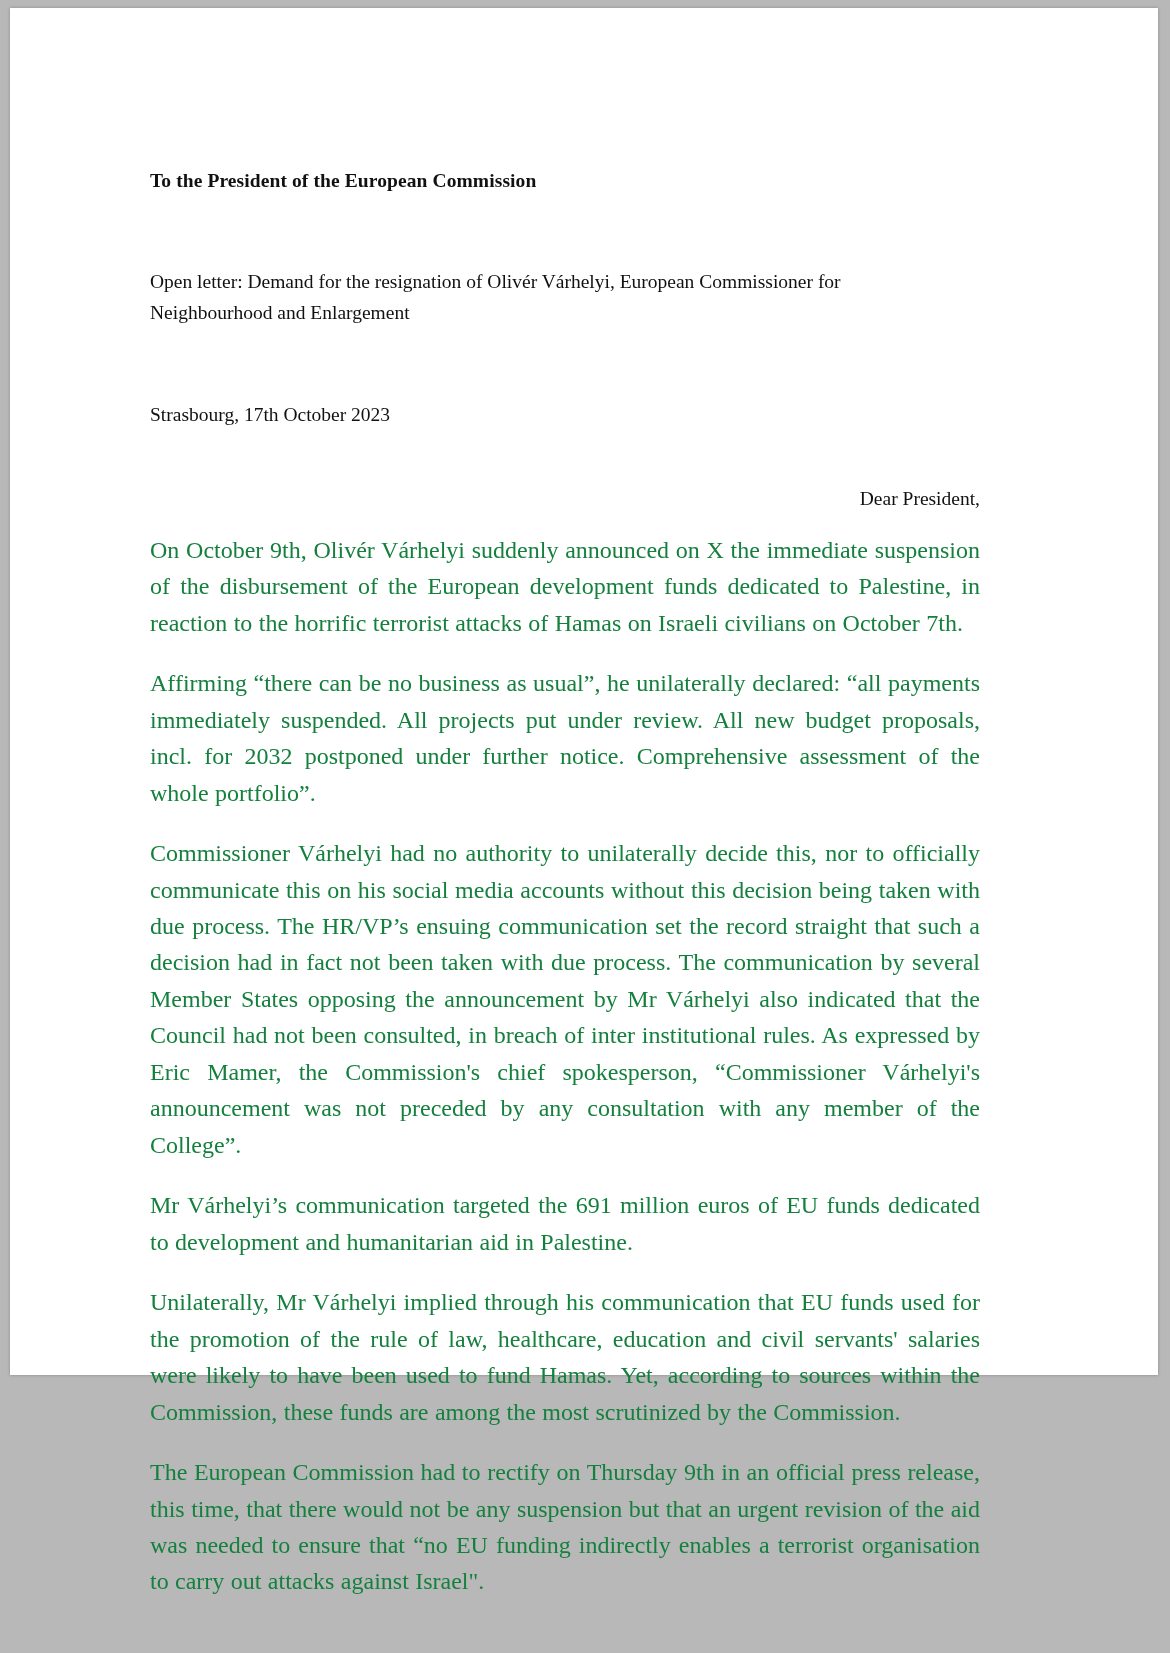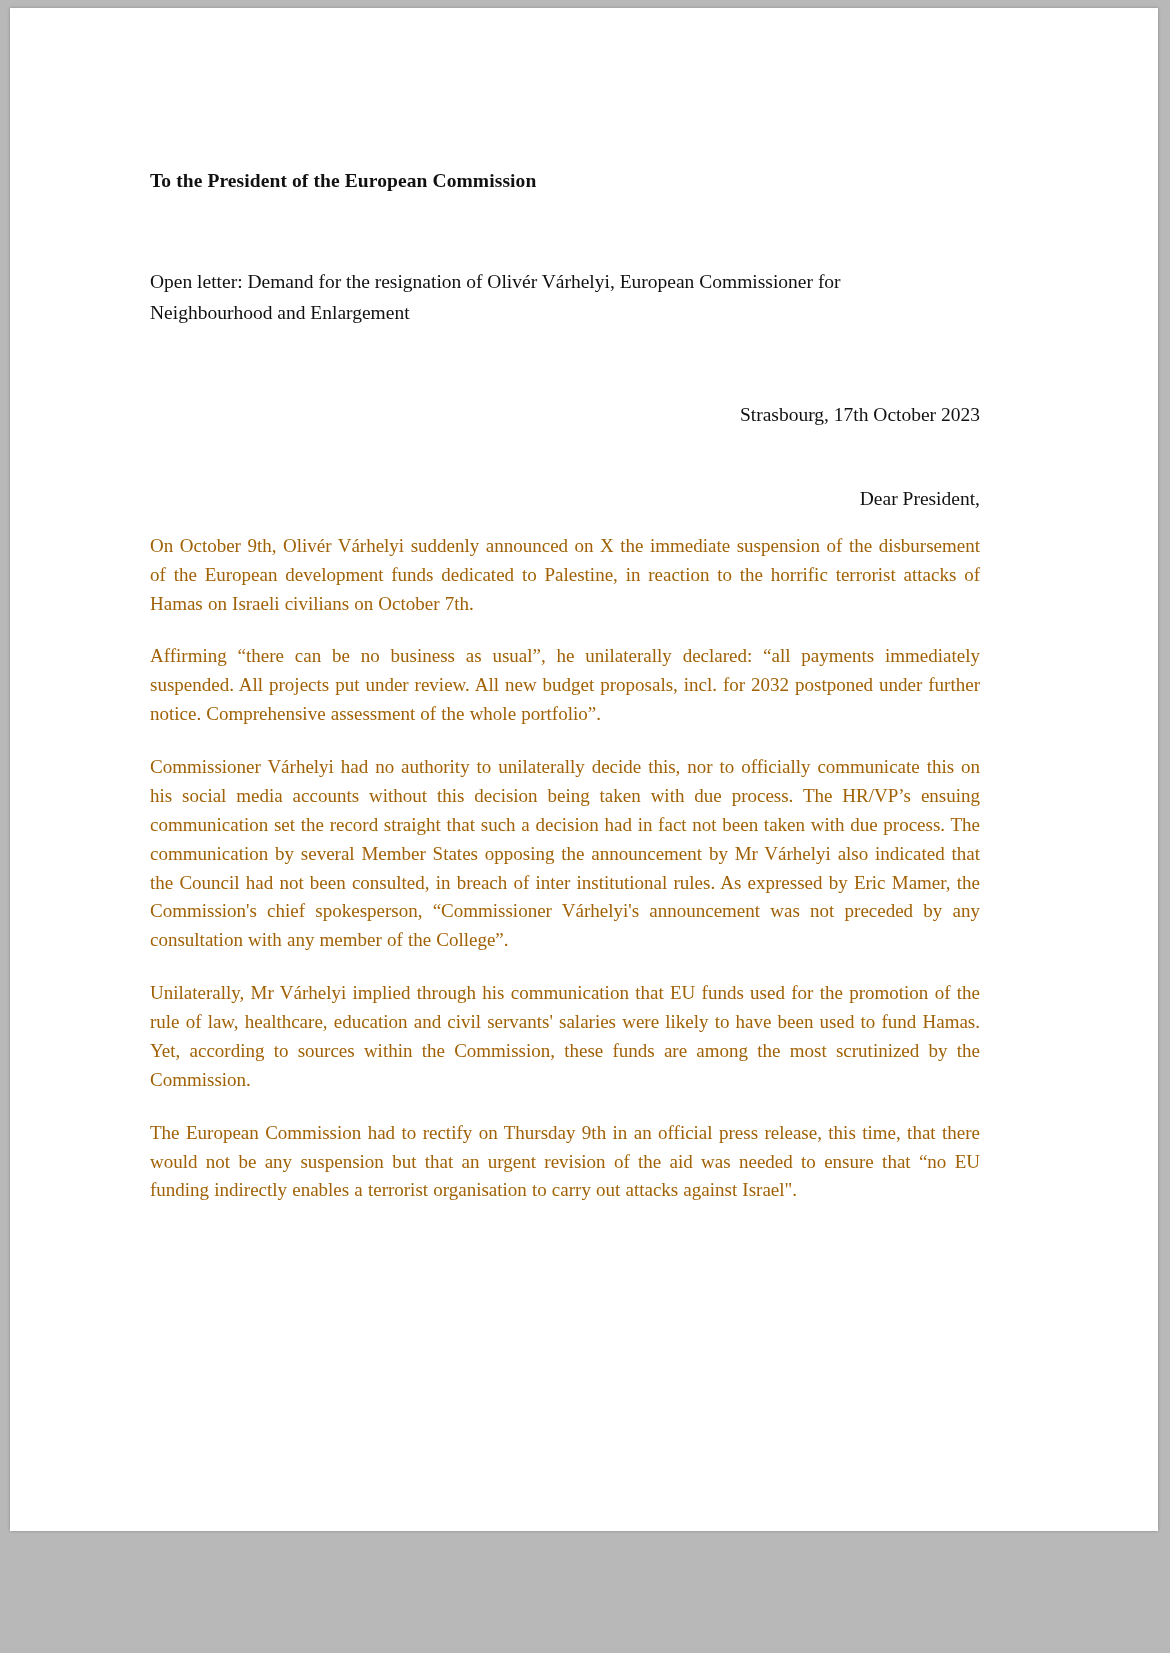--- a/index.html
+++ b/index.html
@@ -11,21 +11,21 @@
     width: 1170px;
     height: 1653px;
     overflow: hidden;
     font-family: "Liberation Serif", serif;
   }
   .page {
     position: absolute;
     left: 10px;
     top: 8px;
     width: 1148px;
-    height: 1523px;
+    height: 1367px;
     background: #ffffff;
     box-shadow: 0 0 3px rgba(0,0,0,0.25);
   }
   .content {
     position: absolute;
     left: 140px;
     top: 160px;
     width: 830px;
   }
   .addressee {
@@ -38,36 +38,35 @@
   .subject {
     margin-top: 73px;
     font-weight: normal;
     font-size: 19.5px;
     line-height: 1.55;
     color: #111;
     max-width: 812px;
   }
   .place-date {
     margin-top: 76px;
-    text-align: right;
     font-size: 19.5px;
     color: #111;
   }
   .salutation {
     margin-top: 62px;
     font-size: 19.5px;
     color: #111;
     text-align: right;
   }
   .para {
     margin-top: 24px;
-    font-size: 19px;
+    font-size: 24px;
     line-height: 1.52;
     text-align: justify;
-    color: #a16207;
+    color: #15803d;
     word-spacing: 0.4px;
   }
   .para:first-of-type {
     margin-top: 22px;
   }
 </style>
 </head>
 <body>
 
 <div class="page">
@@ -77,17 +76,18 @@
 
     <div class="subject">Open letter: Demand for the resignation of Olivér Várhelyi, European Commissioner for Neighbourhood and Enlargement</div>
 
     <div class="place-date">Strasbourg, 17th October 2023</div>
 
     <div class="salutation">Dear President,</div>
 
     <p class="para">On October 9th, Olivér Várhelyi suddenly announced on X the immediate suspension of the disbursement of the European development funds dedicated to Palestine, in reaction to the horrific terrorist attacks of Hamas on Israeli civilians on October 7th.</p>
     <p class="para">Affirming “there can be no business as usual”, he unilaterally declared: “all payments immediately suspended. All projects put under review. All new budget proposals, incl. for 2032 postponed under further notice. Comprehensive assessment of the whole portfolio”.</p>
     <p class="para">Commissioner Várhelyi had no authority to unilaterally decide this, nor to officially communicate this on his social media accounts without this decision being taken with due process. The HR/VP’s ensuing communication set the record straight that such a decision had in fact not been taken with due process. The communication by several Member States opposing the announcement by Mr Várhelyi also indicated that the Council had not been consulted, in breach of inter institutional rules. As expressed by Eric Mamer, the Commission's chief spokesperson, “Commissioner Várhelyi's announcement was not preceded by any consultation with any member of the College”.</p>
+    <p class="para">Mr Várhelyi’s communication targeted the 691 million euros of EU funds dedicated to development and humanitarian aid in Palestine.</p>
     <p class="para">Unilaterally, Mr Várhelyi implied through his communication that EU funds used for the promotion of the rule of law, healthcare, education and civil servants' salaries were likely to have been used to fund Hamas. Yet, according to sources within the Commission, these funds are among the most scrutinized by the Commission.</p>
     <p class="para">The European Commission had to rectify on Thursday 9th in an official press release, this time, that there would not be any suspension but that an urgent revision of the aid was needed to ensure that “no EU funding indirectly enables a terrorist organisation to carry out attacks against Israel".</p>
 
   </div>
 </div>
 
 </body></html>

